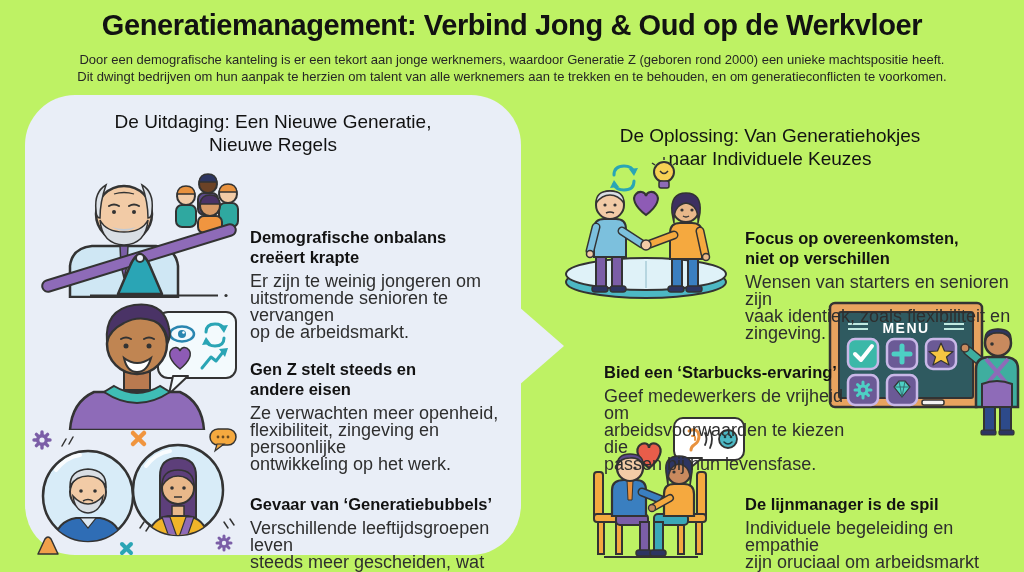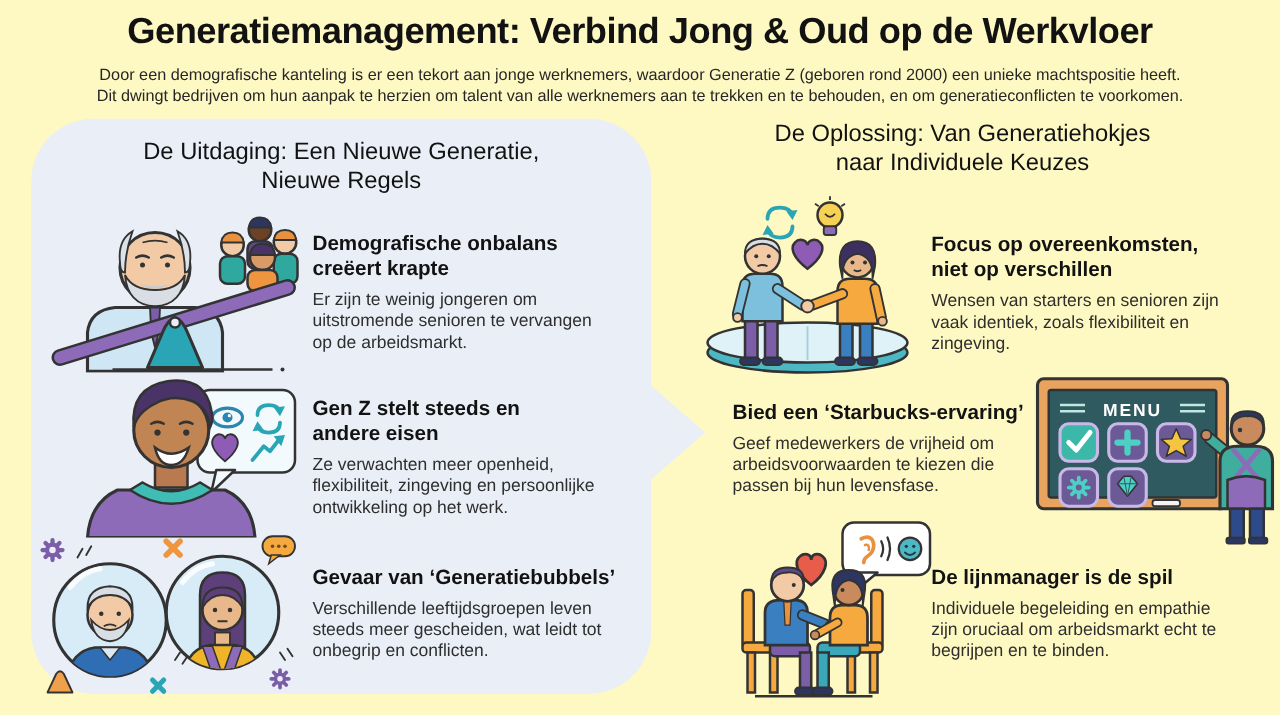--- a/index.html
+++ b/index.html
@@ -1,51 +1,51 @@
 <!DOCTYPE html>
 <html><head>
 <meta charset="utf-8">
 <style>
   html,body{margin:0;padding:0;}
   .stage{
     position:relative;width:1024px;height:572px;overflow:hidden;
-    background:#fef9c3;font-family:"Liberation Sans",sans-serif;color:#151515;
+    background:#bef264;font-family:"Liberation Sans",sans-serif;color:#151515;
   }
   .title{
     position:absolute;top:9px;left:0;width:100%;text-align:center;
     font-size:29px;font-weight:bold;letter-spacing:-0.4px;color:#121212;
   }
   .sub{position:absolute;left:0;width:100%;text-align:center;font-size:13px;color:#262626;}
   .sub1{top:52px}.sub2{top:69px}
   .bubble-panel{
     position:absolute;left:25px;top:95px;width:496px;height:460px;
     background:#e9eef7;border-radius:50px;
   }
   .panel-tail{
     position:absolute;left:518px;top:306px;width:46px;height:80px;background:#e9eef7;
     clip-path:polygon(0 0,100% 50%,0 100%);
   }
   .section-heading{
     position:absolute;text-align:center;font-size:19px;font-weight:normal;
     line-height:23px;color:#121212;white-space:pre-line;
   }
   .heading-left{left:55px;top:110px;width:436px;}
-  .heading-right{left:568px;top:96px;width:404px;}
-  .item-text{position:absolute;}
+  .heading-right{left:568px;top:124px;width:404px;}
+  .item-text{position:absolute;margin-top:42px;}
   .item-text h3{
     margin:0 0 6px;font-size:16.5px;font-weight:bold;line-height:20px;
     color:#121212;white-space:pre-line;
   }
-  .item-text p{margin:0;font-size:14px;line-height:17px;color:#2e2e2e;white-space:pre-line;}
+  .item-text p{margin:0;font-size:18px;line-height:17px;color:#2e2e2e;white-space:pre-line;}
   .illus{position:absolute;}
   .l1t{left:250px;top:185px;width:255px;}
   .l2t{left:250px;top:317px;width:255px;}
   .l3t{left:250px;top:452px;width:255px;}
   .r1t{left:745px;top:186px;width:266px;}
-  .r2t{left:586px;top:320px;width:250px;}
+  .r2t{left:604px;top:320px;width:250px;}
   .r3t{left:745px;top:452px;width:266px;}
   .i1{left:30px;top:166px;}
   .i2{left:42px;top:292px;}
   .i3{left:26px;top:424px;}
   .i4{left:552px;top:155px;}
   .i5{left:824px;top:287px;}
   .i6{left:552px;top:414px;}
 </style>
 </head>
 <body>

